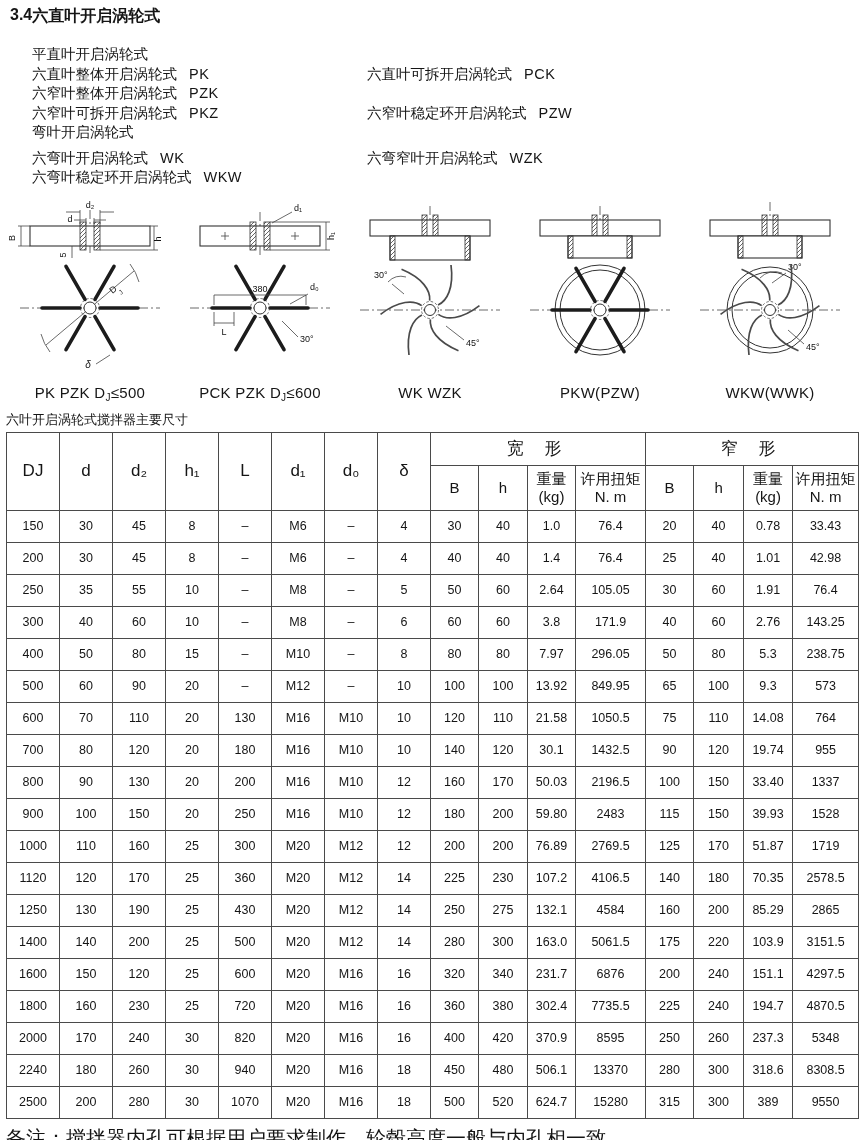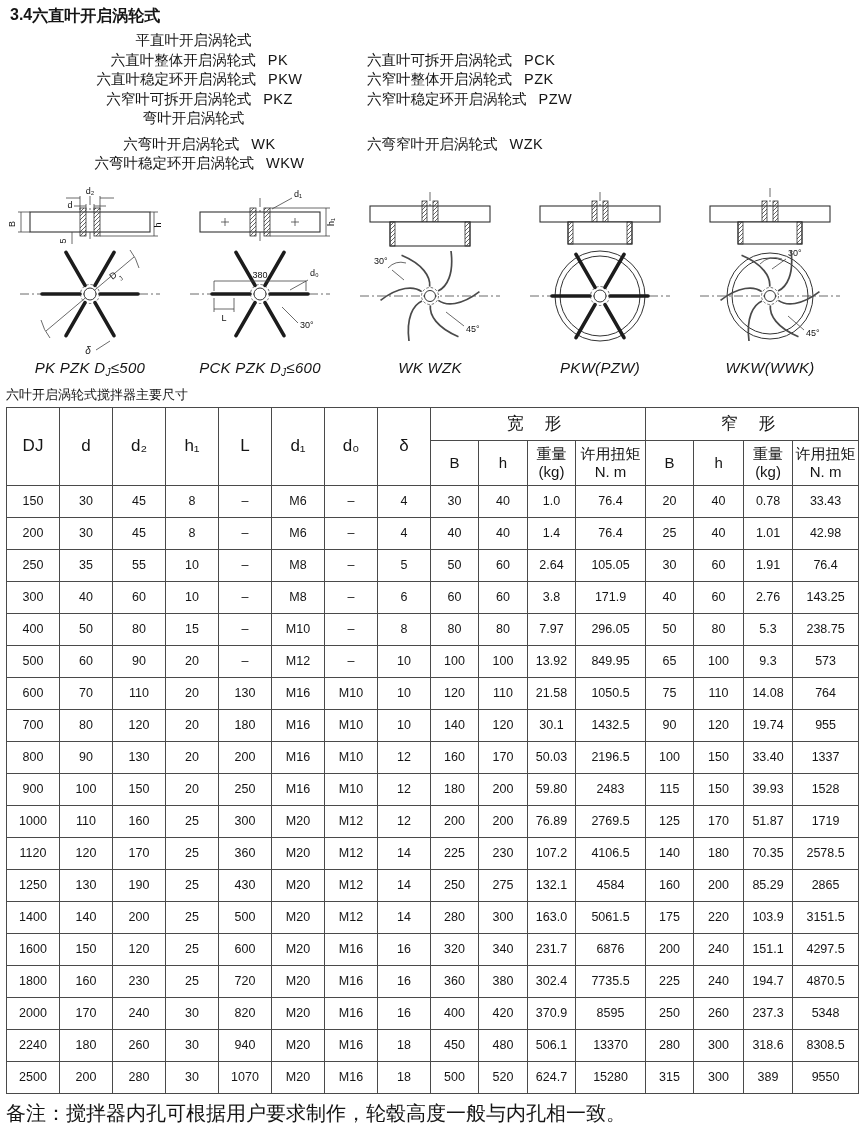--- a/index.html
+++ b/index.html
@@ -5,31 +5,31 @@
   html,body { margin:0; padding:0; background:#fff; }
   body {
     width:860px; height:1140px; overflow:hidden;
     color:#151515;
     font-family:"Liberation Sans", sans-serif;
   }
   .page { padding:4px 4px 0 4px; }
 
   
   .doc-title { font-size:16px; font-weight:bold; padding:2px 0 2px 6px; display:flex; }
-  .type-list { padding-left:28px; margin-top:2px;text-align:center; }
+  .type-list { padding-left:28px; margin-top:16px; }
   .type-row { display:flex; height:19.5px; font-size:14.5px; align-items:center; }
   .type-row.gap { margin-top:6px; }
   .tl-left { width:335px; }
   .code { margin-left:12px; letter-spacing:0.5px; }
 
   
   .diagrams { display:flex; justify-content:space-between; margin-top:10px; padding:0 2px; }
   .diagram { width:168px; text-align:center; }
   .diagram svg { display:block; margin:0 auto; }
-  .caption { font-size:15px; margin-top:3px; letter-spacing:0.3px; white-space:nowrap;font-style:italic; }
+  .caption { font-size:15px; margin-top:14px; letter-spacing:0.3px; white-space:nowrap; }
   .capsub { font-size:10px; vertical-align:-3px; }
 
   
   .ol   { fill:#fff; stroke:#333; stroke-width:1.1; }
   .hatch{ fill:url(#hx); stroke:#333; stroke-width:0.8; }
   .axis { stroke:#444; stroke-width:0.8; fill:none; stroke-dasharray:9 3 2 3; }
   .dim  { stroke:#444; stroke-width:0.8; fill:none; }
   .dl   { font-size:9px; fill:#111; }
   .dls  { font-size:6.5px; fill:#111; }
   .dli  { font-size:10px; font-style:italic; fill:#111; }
@@ -62,21 +62,20 @@
   <div class="type-list">
     <div class="type-row">
       <div class="tl-left"><span>平直叶开启涡轮式</span><span class="code"></span></div>
       <div class="tl-right"><span></span><span class="code"></span></div>
     </div>
     <div class="type-row">
       <div class="tl-left"><span>六直叶整体开启涡轮式</span><span class="code">PK</span></div>
       <div class="tl-right"><span>六直叶可拆开启涡轮式</span><span class="code">PCK</span></div>
     </div>
     <div class="type-row">
-      <div class="tl-left"><span>六直叶稳定环开启涡轮式</span><span class="code">PKW</span></div>
       <div class="tl-right"><span>六窄叶整体开启涡轮式</span><span class="code">PZK</span></div>
     </div>
     <div class="type-row">
       <div class="tl-left"><span>六窄叶可拆开启涡轮式</span><span class="code">PKZ</span></div>
       <div class="tl-right"><span>六窄叶稳定环开启涡轮式</span><span class="code">PZW</span></div>
     </div>
     <div class="type-row">
       <div class="tl-left"><span>弯叶开启涡轮式</span><span class="code"></span></div>
       <div class="tl-right"><span></span><span class="code"></span></div>
     </div>

